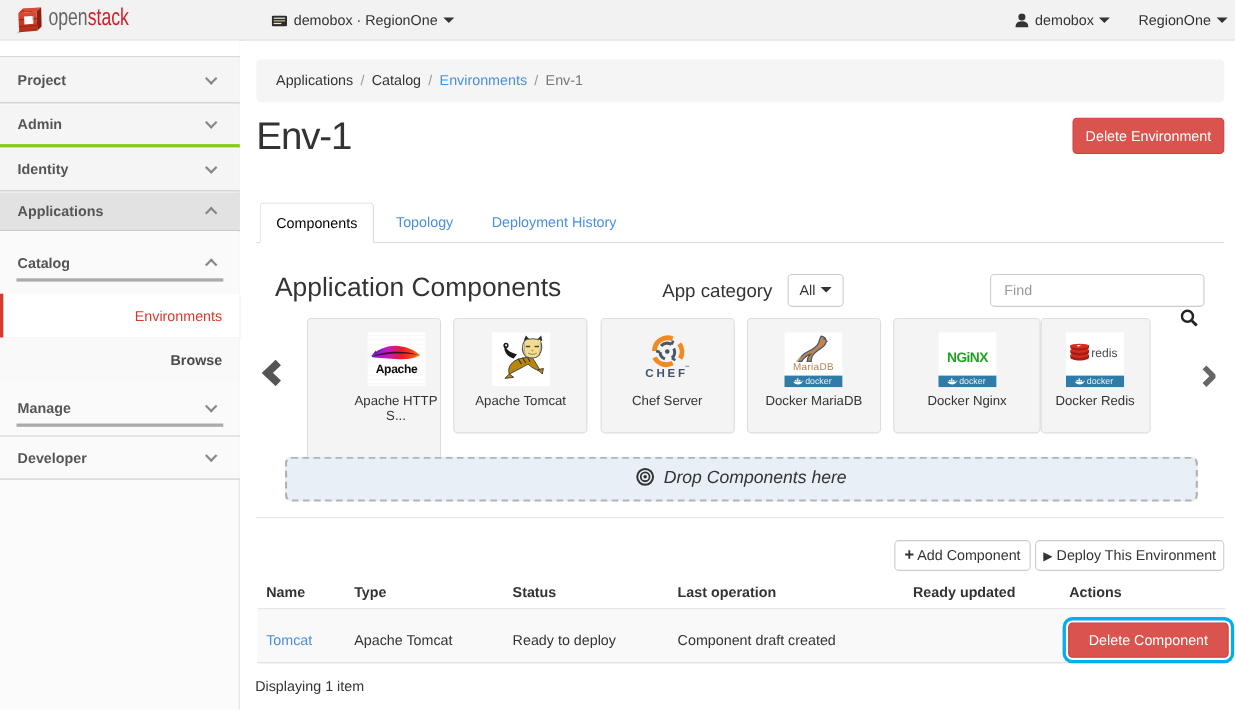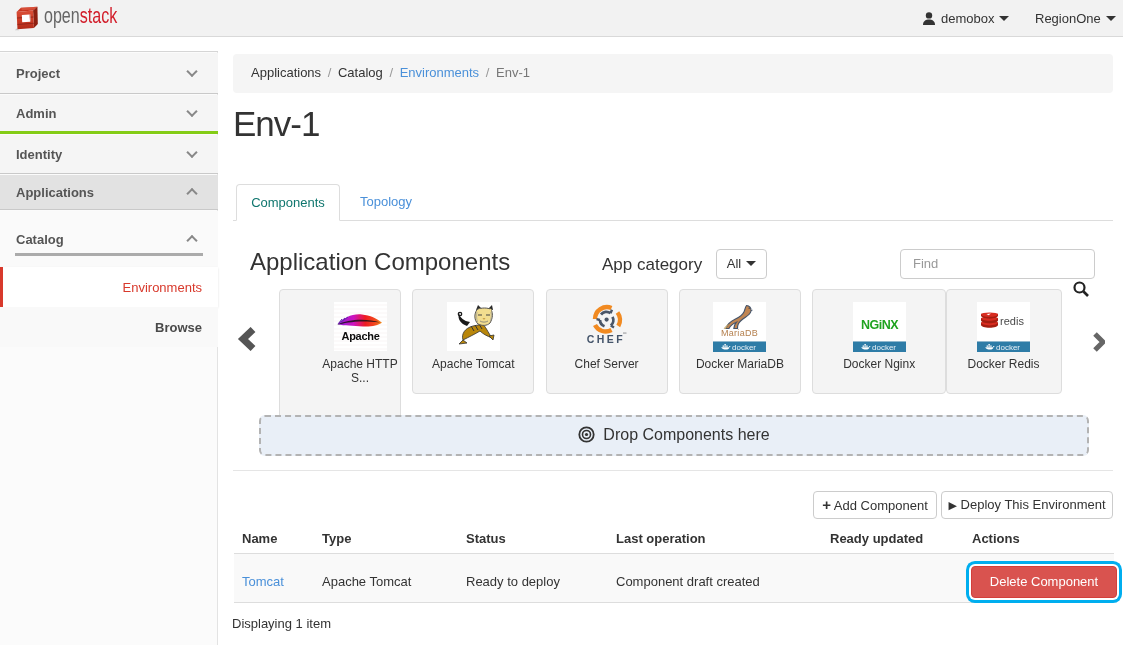--- a/index.html
+++ b/index.html
@@ -52,20 +52,28 @@
     <path d="M8 3.2 L27 2 L26.5 5 L9 6 Z" fill="#e0604a" opacity="0.6"></path>
     <path d="M22 6.4 L27 2 L27.5 22 L23 26.5 Z" fill="#8d1f10"></path>
     <path d="M3 8 L22 6.4 L23 26.5 L4 28 Z" fill="url(#cf)"></path>
     <path d="M3.6 14.5 L22.4 13.2 L22.45 14.4 L3.65 15.7 Z" fill="#96261a"></path>
     <path d="M4.1 21.8 L22.8 20.4 L22.85 21.6 L4.15 23 Z" fill="#96261a"></path>
     <path d="M9 11.5 L18 10.9 L18.5 19.2 L9.5 19.9 Z" fill="#fff"></path>
     <path d="M18 10.9 L18.5 19.2 L19.8 19.1 L19.2 10.8 Z" fill="#d8a49c" opacity="0.7"></path>
   </svg>
   <div id="brand">open<b>stack</b></div>
 
+  <div class="navtxt" style="left:247px;">
+    <svg width="14" height="10" viewBox="0 0 14 10" style="vertical-align:-1px; margin-right:6px;">
+      <rect x="0" y="0" width="14" height="10" rx="1.5" fill="#2b2b2b"></rect>
+      <rect x="1.8" y="2" width="10.4" height="1.1" fill="#e8e8e8"></rect>
+      <rect x="1.8" y="4.4" width="10.4" height="1.1" fill="#c8b98a"></rect>
+      <rect x="1.8" y="6.8" width="7" height="1.1" fill="#e8e8e8"></rect>
+    </svg>demobox <span style="color:#444;">·</span> RegionOne<span class="caret"></span>
+  </div>
 
   <div class="navtxt" style="left:923px;">
     <svg width="12" height="13" viewBox="0 0 12 13" style="vertical-align:-2px; margin-right:6px;">
       <circle cx="6" cy="3.4" r="3.2" fill="#333"></circle>
       <path d="M0 13 C0 8.6 3 7.4 6 7.4 C9 7.4 12 8.6 12 13 Z" fill="#333"></path>
     </svg>demobox<span class="caret"></span>
   </div>
   <div class="navtxt" style="left:1035px;">RegionOne<span class="caret"></span></div>
 </div>
 
@@ -92,39 +100,50 @@
     <span class="chev up" style="top:28px;"></span>
     <div style="position:absolute; left:15px; top:42px; width:188px; height:3px; background:#ababab;"></div>
   </div>
   <div class="srow" style="top:230px; height:40px; background:#fff; box-shadow:0 1px 2px rgba(0,0,0,0.12); font-weight:normal;">
     <div style="position:absolute; left:0; top:0; width:3px; height:40px; background:#d8392c;"></div>
     <span style="position:absolute; right:16px; top:50%; transform:translateY(-50%); color:#d8392c;">Environments</span>
   </div>
   <div class="srow" style="top:270px; height:40px; background:#f9f9f9; font-weight:bold;">
     <span style="position:absolute; right:16px; top:50%; transform:translateY(-50%); color:#4a4a4a;">Browse</span>
   </div>
+  <div class="srow" style="top:310px; height:50px; background:#fafafa; border-bottom:1px solid #c9c9c9;">
+    <span class="lbl" style="top:24px;">Manage</span>
+    <span class="chev down" style="top:24px;"></span>
+    <div style="position:absolute; left:15px; top:38px; width:188px; height:3px; background:#ababab;"></div>
+  </div>
+  <div class="srow" style="top:360px; height:39px; background:#fafafa; border-bottom:1px solid #c9c9c9;">
+    <span class="lbl">Developer</span>
+      <span class="chev down"></span>
+    </div>
 </div>
 
 <div id="main">
 
   <div class="abs" style="left:13px; top:17px; width:880px; height:39px; background:#f5f5f5; border-radius:4px;
        font-size:13px; line-height:37px; color:#333; padding-left:18px;">
     Applications <span style="color:#999; padding:0 3px;">/</span>
     Catalog <span style="color:#999; padding:0 3px;">/</span>
     <a class="blue" href="#">Environments</a> <span style="color:#999; padding:0 3px;">/</span>
     <span style="color:#777;">Env-1</span>
   </div>
 
   <div class="abs" style="left:13px; top:67px; font-size:35px; letter-spacing:-1px; color:#333;">Env-1</div>
+  <div class="abs btn-danger" style="left:755px; top:70px; width:138px; height:33px; line-height:31px; font-size:13px;">Delete Environment</div>
 
   <div class="abs" style="left:13px; top:183px; width:880px; height:1px; background:#ddd;"></div>
   <div class="abs" style="left:16px; top:147px; width:104px; height:37px; background:#fff;
        border:1px solid #ddd; border-bottom:1px solid #fff; border-radius:4px 4px 0 0;
-       font-size:13px; color:#0f766e; text-align:center; line-height:36px;">Components</div>
+       font-size:13px; color:#000000; text-align:center; line-height:36px;">Components</div>
   <div class="abs" style="left:140px; top:147px; height:36px; font-size:13px; line-height:36px;"><a class="blue" href="#">Topology</a></div>
+  <div class="abs" style="left:227px; top:147px; height:36px; font-size:13px; line-height:36px;"><a class="blue" href="#">Deployment History</a></div>
 
   <div class="abs" style="left:30px; top:211px; font-size:24px; color:#333;">Application Components</div>
   <div class="abs" style="left:382px; top:218px; font-size:17px; color:#333;">App category</div>
   <div class="abs btn-default" style="left:496px; top:212px; width:51px; height:30px; line-height:28px;">All<span class="caret" style="border-top-color:#333;"></span></div>
   <div class="abs" style="left:680px; top:212px; width:195px; height:30px; background:#fff; border:1px solid #ccc;
        border-radius:4px; font-size:13px; color:#999; line-height:28px; padding-left:12px;">Find</div>
   <svg class="abs" style="left:853px; top:244px;" width="16" height="16" viewBox="0 0 16 16">
     <circle cx="6.5" cy="6.5" r="5" fill="none" stroke="#222" stroke-width="2.2"></circle>
     <line x1="10.5" y1="10.5" x2="15" y2="15" stroke="#222" stroke-width="2.6"></line>
   </svg>
@@ -240,21 +259,21 @@
                 <rect x="10.5" y="3.6" width="1.9" height="1.6"></rect>
   <rect x="10.5" y="1.7" width="1.9" height="1.6"></rect>
                 <rect x="12.8" y="3.6" width="1.9" height="1.6"></rect>
   <path d="M6.5 5.7 h10.5 c-0.3 1.6 -1.8 3 -4.5 3 c-2.7 0 -5.5 -1 -6 -3 z"></path>
   <path d="M16.5 4.6 c0.8 -0.5 1.6 -0.4 2 0 c-0.5 0.6 -1.2 0.8 -2 1.1 z"></path>
               </g>
             </g>
           </svg></div>
      <div style="margin-top:5px; font-size:12px; color:#333;">Docker Nginx</div>
       </div>
-      <div class="abs" style="left:725.5px; top:252px; width:116px; height:105px; background:#f4f4f4;
+      <div class="abs" style="left:725.5px; top:252px; width:100px; height:105px; background:#f4f4f4;
      border:1px solid #ddd; border-radius:4px; text-align:center;">
      <div style="margin:12px auto 0; width:53px; height:50px; background:transparent; line-height:0;"><svg width="53" height="50" viewBox="0 0 53 50">
             <rect width="53" height="39" fill="#fff"></rect>
   <g transform="translate(4,11)">
    <path d="M0 12 C0 13.4 3.8 14.8 8.5 14.8 C13.2 14.8 17 13.4 17 12 L17 9.6 L0 9.6 Z" fill="#a41e11"></path>
    <path d="M0 9.6 L4 8.2 L8.5 10.2 L13.5 8 L17 9.6 C17 11 13.2 12.4 8.5 12.4 C3.8 12.4 0 11 0 9.6 Z" fill="#d82c20"></path>
    <path d="M0 7.4 C0 8.8 3.8 10.2 8.5 10.2 C13.2 10.2 17 8.8 17 7.4 L17 5 L0 5 Z" fill="#a41e11"></path>
    <path d="M0 5 L4 3.6 L8.5 5.6 L13.5 3.4 L17 5 C17 6.4 13.2 7.8 8.5 7.8 C3.8 7.8 0 6.4 0 5 Z" fill="#d82c20"></path>
    <path d="M0 2.8 C0 4.2 3.8 5.6 8.5 5.6 C13.2 5.6 17 4.2 17 2.8 L17 0.8 L0 0.8 Z" fill="#a41e11"></path>
    <ellipse cx="8.5" cy="1.6" rx="8.5" ry="2.2" fill="#d82c20"></ellipse>
@@ -272,21 +291,21 @@
   <path d="M6.5 5.7 h10.5 c-0.3 1.6 -1.8 3 -4.5 3 c-2.7 0 -5.5 -1 -6 -3 z"></path>
   <path d="M16.5 4.6 c0.8 -0.5 1.6 -0.4 2 0 c-0.5 0.6 -1.2 0.8 -2 1.1 z"></path>
               </g>
             </g>
           </svg></div>
      <div style="margin-top:5px; font-size:12px; color:#333;">Docker Redis</div>
       </div>
     </div>
 
   <div class="abs" style="left:39px; top:378px; width:830px; height:41px; background:#e9eff7;
-       border:2px dashed #b3b3b3; border-radius:6px; text-align:center; font-size:16px; color:#333; line-height:35px;">
+       border:2px dashed #b3b3b3; border-radius:6px; text-align:center; font-size:16px; color:#333; line-height:35px;font-style:italic;">
     <svg width="17" height="17" viewBox="0 0 17 17" style="vertical-align:-3px; margin-right:8px;">
       <circle cx="8.5" cy="8.5" r="7.2" fill="none" stroke="#333" stroke-width="1.8"></circle>
       <circle cx="8.5" cy="8.5" r="4" fill="none" stroke="#333" stroke-width="1.6"></circle>
       <circle cx="8.5" cy="8.5" r="1.6" fill="#333"></circle>
     </svg>Drop Components here
   </div>
 
   <div class="abs" style="left:13px; top:433px; width:880px; height:1px; background:#e5e5e5;"></div>
 
   <div class="abs btn-default" style="left:593px; top:454px; width:124px; height:28px; line-height:26px;">

